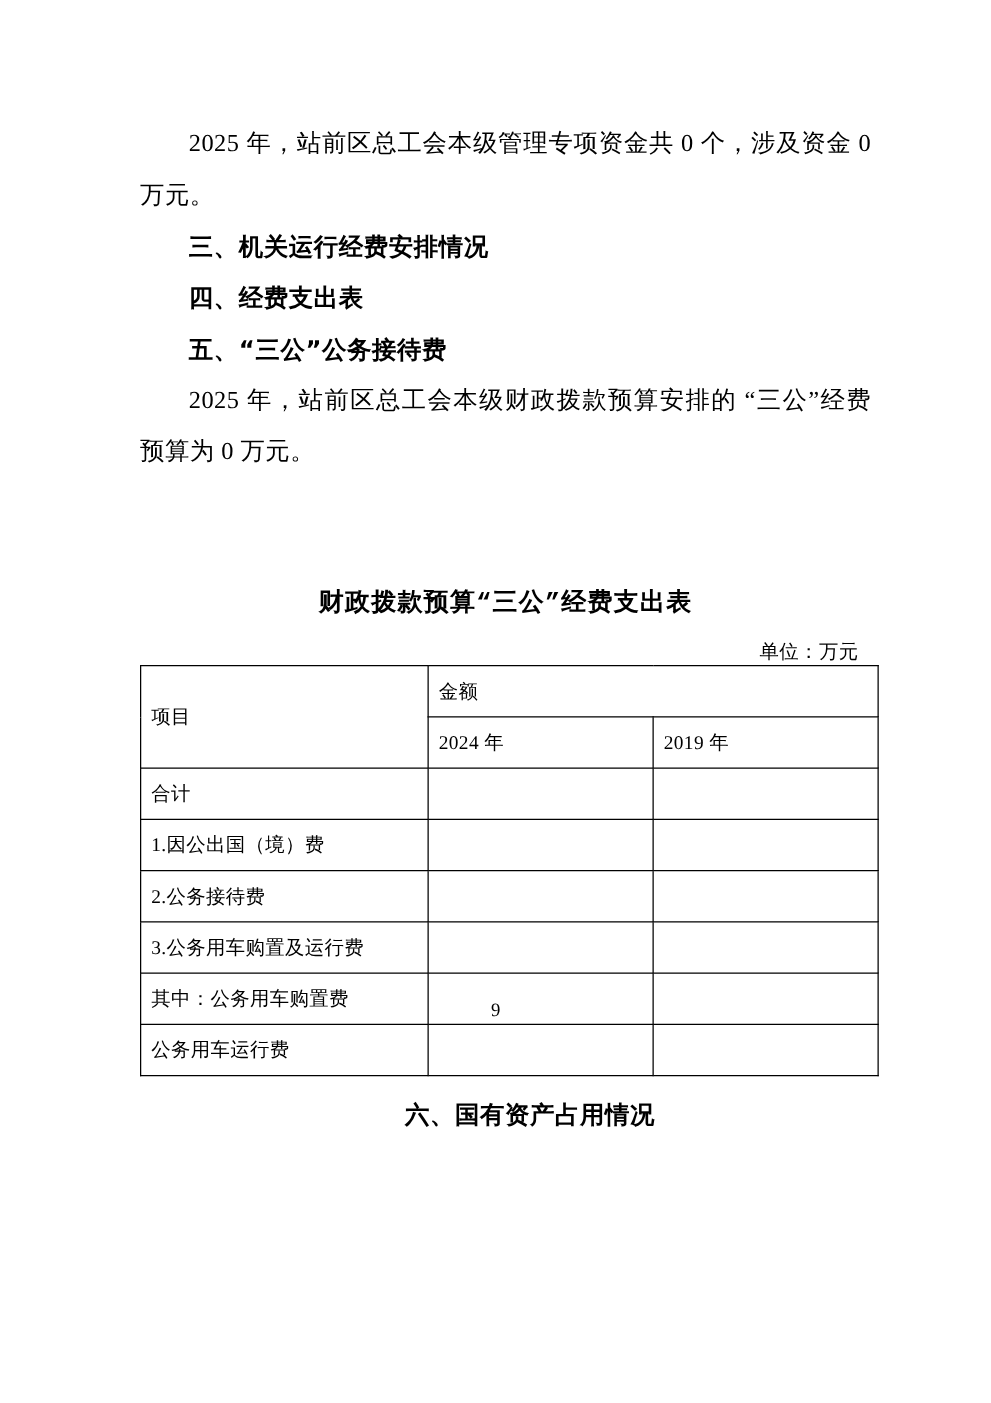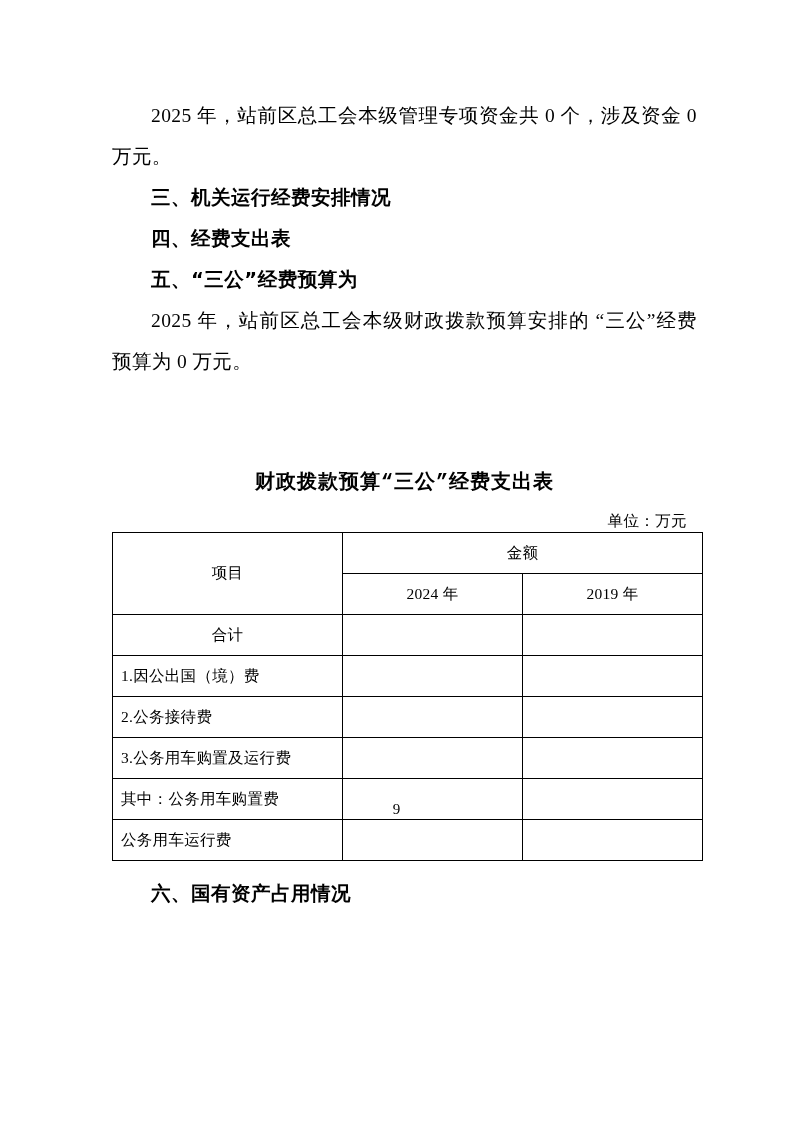--- a/index.html
+++ b/index.html
@@ -68,38 +68,39 @@
     font-size: 15.5px;
     height: 40px;
     padding: 0 8px;
     letter-spacing: 0.3px;
   }
   td.label-cell {
     text-align: left;
     padding-left: 14px;
   }
   td.center {
-    text-align: center;
+    text-align: left;
   }
   td.indent-1 {
     padding-left: 40px;
   }
   td.indent-2 {
     padding-left: 62px;
   }
   .col-item { width: 230px; }
   .col-year { width: 180px; }
   .after-table-heading {
     font-size: 19.5px;
     line-height: 41px;
     text-indent: 2em;
     font-weight: bold;
-    font-family: Liberation Serif, serif;
+    font-family: Liberation Mono, monospace;
     letter-spacing: 0.5px;
     margin-top: 12px;
+    text-align: center;
   }
   .page-number {
     position: absolute;
     left: 0;
     right: 0;
     bottom: 72px;
     text-align: center;
     font-size: 15px;
   }
 </style>
@@ -107,21 +108,21 @@
 <body>
 
 <div class="page">
 
   <p class="body-text">2025 年，站前区总工会本级管理专项资金共 0 个，涉及资金 0 万元。</p>
 
   <p class="heading">三、机关运行经费安排情况</p>
 
   <p class="heading">四、经费支出表</p>
 
-  <p class="heading">五、“三公”经费预算为</p>
+  <p class="heading">五、“三公”公务接待费</p>
   <p class="body-text">2025 年，站前区总工会本级财政拨款预算安排的 “三公”经费预算为 0 万元。</p>
 
   <div class="gap-large"></div>
 
   <div class="table-title">财政拨款预算“三公”经费支出表</div>
   <div class="unit-line">单位：万元</div>
 
   <table class="budget">
     <colgroup>
       <col class="col-item">

